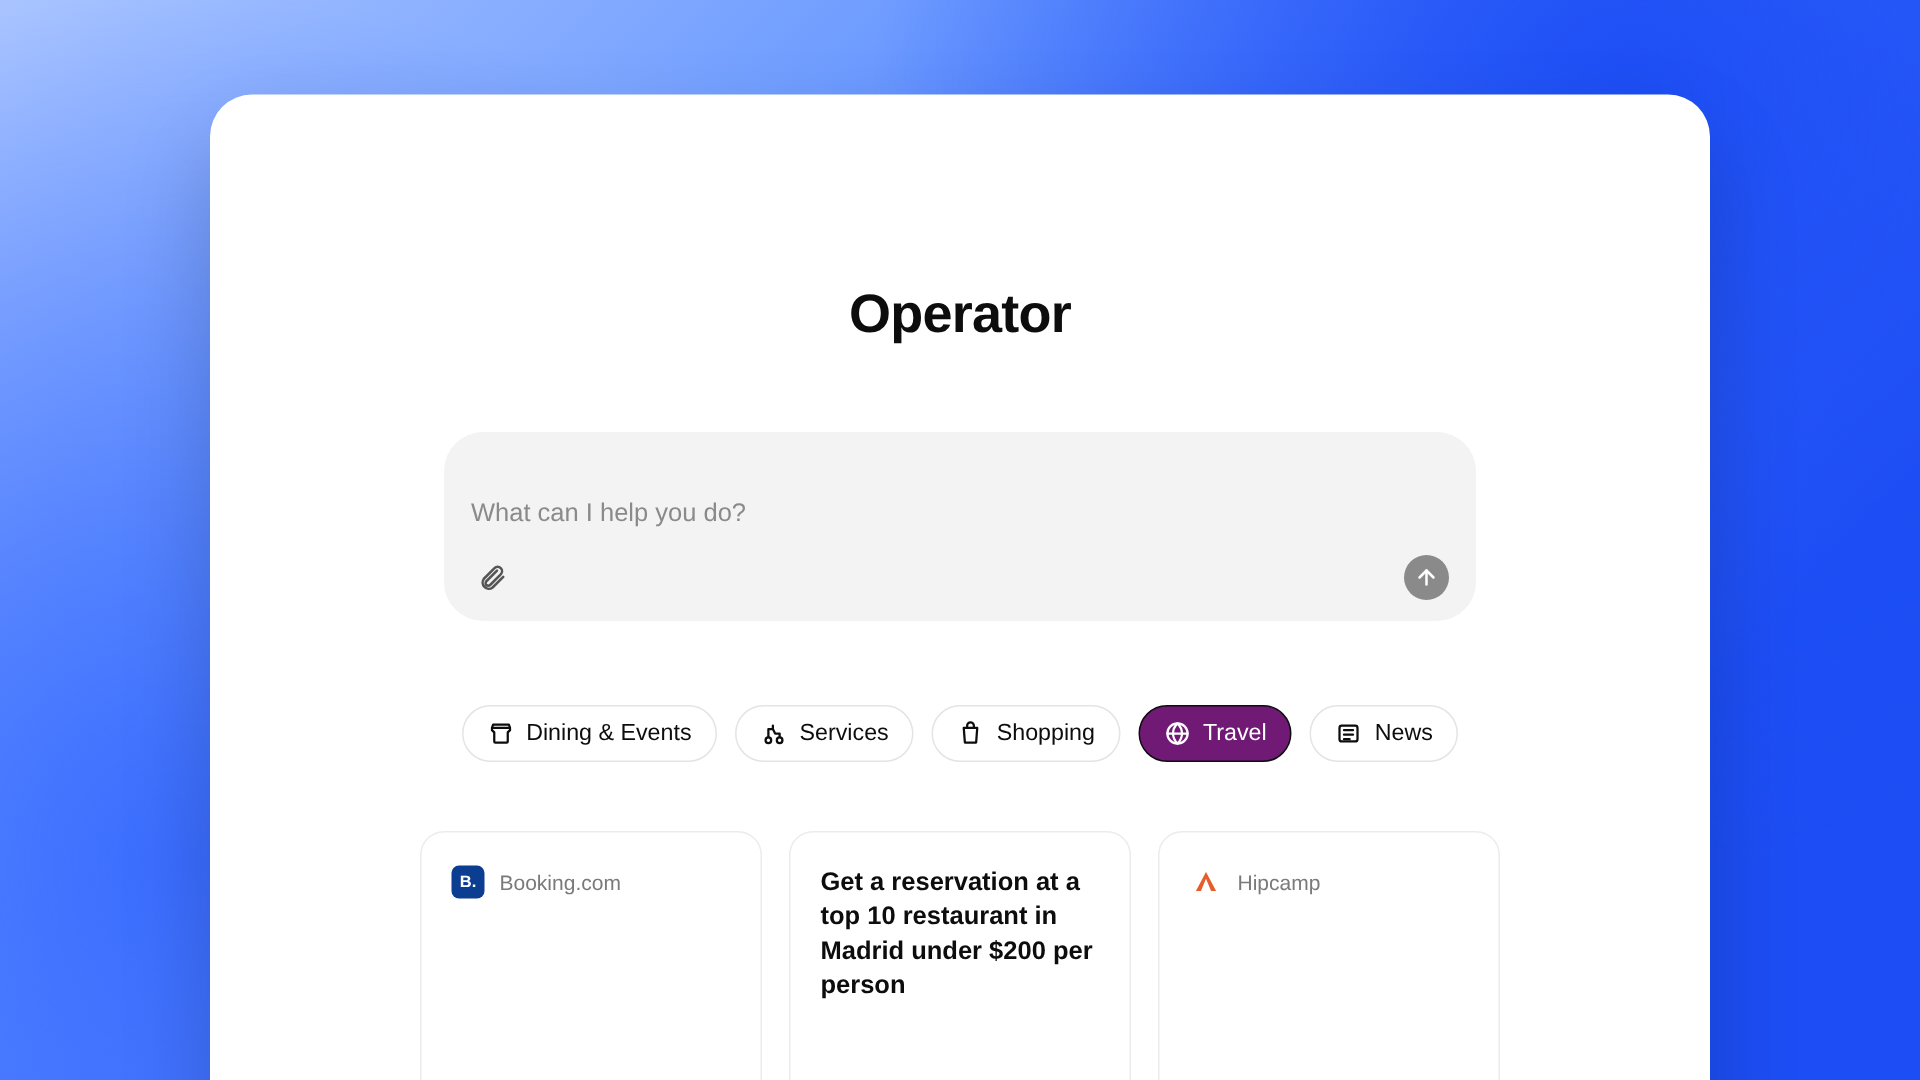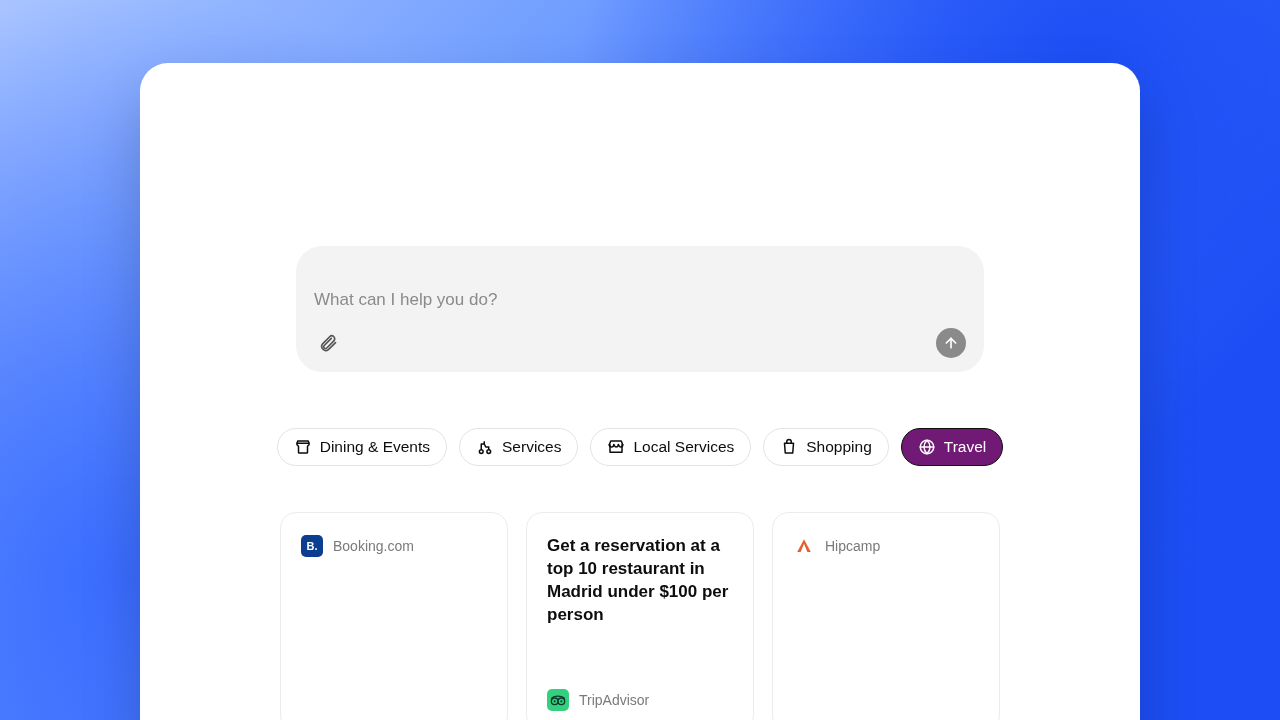--- a/index.html
+++ b/index.html
@@ -120,20 +120,21 @@
     display: flex; align-items: center; justify-content: center;
     font-size: 11px; font-weight: 700; color: #fff;
   }
   .prov-name { font-size: 14px; color: #7a7a7a; }
 </style>
 </head>
 <body>
 
 <div class="panel">
 
+  <h1 class="title">Operator</h1>
 
   <div class="input-box">
     <div class="input-row">
       <input class="input-field" type="text" placeholder="What can I help you do?" style="">
     </div>
     <div class="toolbar-row">
       <div class="attach-btn">
         <svg width="20" height="20" viewBox="0 0 24 24" fill="none" stroke="#555" stroke-width="2" stroke-linecap="round" stroke-linejoin="round">
             <path d="M21 11.5l-8.5 8.5a5 5 0 0 1-7-7L14 4.5a3.5 3.5 0 0 1 5 5L10.5 18a2 2 0 0 1-3-3L16 6.5"></path>
           </svg>
@@ -164,61 +165,60 @@
             <circle cx="17" cy="18" r="2.5"></circle>
             <path d="M7 15V8h4l2 4h4v3"></path>
             <path d="M11 8V5"></path>
           </svg>
       </span>
       <span>Services</span>
     </div>
     <div class="chip">
       <span class="ci">
         <svg width="18" height="18" viewBox="0 0 24 24" fill="none" stroke="#0d0d0d" stroke-width="2" stroke-linecap="round" stroke-linejoin="round">
-            <path d="M3 9l2-5h14l2 5"></path>
-            <path d="M4 9v10h16V9"></path>
-            <path d="M3 9c0 1.5 1.3 3 3 3s3-1.5 3-3 1.3 3 3 3 3-1.5 3-3 1.3 3 3 3 3-1.5 3-3"></path>
-          </svg>
-      </span>
-      <span>Local Services</span>
-    </div>
-    <div class="chip">
-      <span class="ci">
-        <svg width="18" height="18" viewBox="0 0 24 24" fill="none" stroke="#0d0d0d" stroke-width="2" stroke-linecap="round" stroke-linejoin="round">
             <path d="M6 7h12l-1 13H7z"></path>
             <path d="M9 7V5a3 3 0 0 1 6 0v2"></path>
           </svg>
       </span>
       <span>Shopping</span>
     </div>
     <div class="chip active">
       <span class="ci">
         <svg width="18" height="18" viewBox="0 0 24 24" fill="none" stroke="#fff" stroke-width="2" stroke-linecap="round" stroke-linejoin="round">
             <circle cx="12" cy="12" r="9"></circle>
             <path d="M3 12h18"></path>
             <path d="M12 3c2.5 2.5 4 5.5 4 9s-1.5 6.5-4 9c-2.5-2.5-4-5.5-4-9s1.5-6.5 4-9z"></path>
           </svg>
       </span>
       <span>Travel</span>
+    </div>
+    <div class="chip">
+      <span class="ci">
+        <svg width="18" height="18" viewBox="0 0 24 24" fill="none" stroke="#0d0d0d" stroke-width="2" stroke-linecap="round" stroke-linejoin="round">
+            <rect x="4" y="5" width="16" height="14" rx="2"></rect>
+            <path d="M8 9h8M8 13h8M8 17h5"></path>
+          </svg>
+      </span>
+      <span>News</span>
     </div>
   </div>
 
   <div class="cards">
 
     <div class="card">
       <div class="card-footer">
         <div class="prov-icon" style="background:#0b3e91;">
           <span>B.</span>
         </div>
         <div class="prov-name">Booking.com</div>
       </div>
     </div>
 
     <div class="card">
-      <div class="card-title">Get a reservation at a top 10 restaurant in Madrid under $100 per person</div>
+      <div class="card-title">Get a reservation at a top 10 restaurant in Madrid under $200 per person</div>
       <div class="card-footer">
         <div class="prov-icon" style="background:#35d07f;">
           <svg width="16" height="12" viewBox="0 0 24 16">
               <circle cx="7" cy="10" r="5" fill="none" stroke="#083b2c" stroke-width="2"></circle>
               <circle cx="17" cy="10" r="5" fill="none" stroke="#083b2c" stroke-width="2"></circle>
               <circle cx="7" cy="10" r="1.6" fill="#083b2c"></circle>
               <circle cx="17" cy="10" r="1.6" fill="#083b2c"></circle>
               <path d="M2 6 C6 1 18 1 22 6" fill="none" stroke="#083b2c" stroke-width="2"></path>
             </svg>
         </div>

